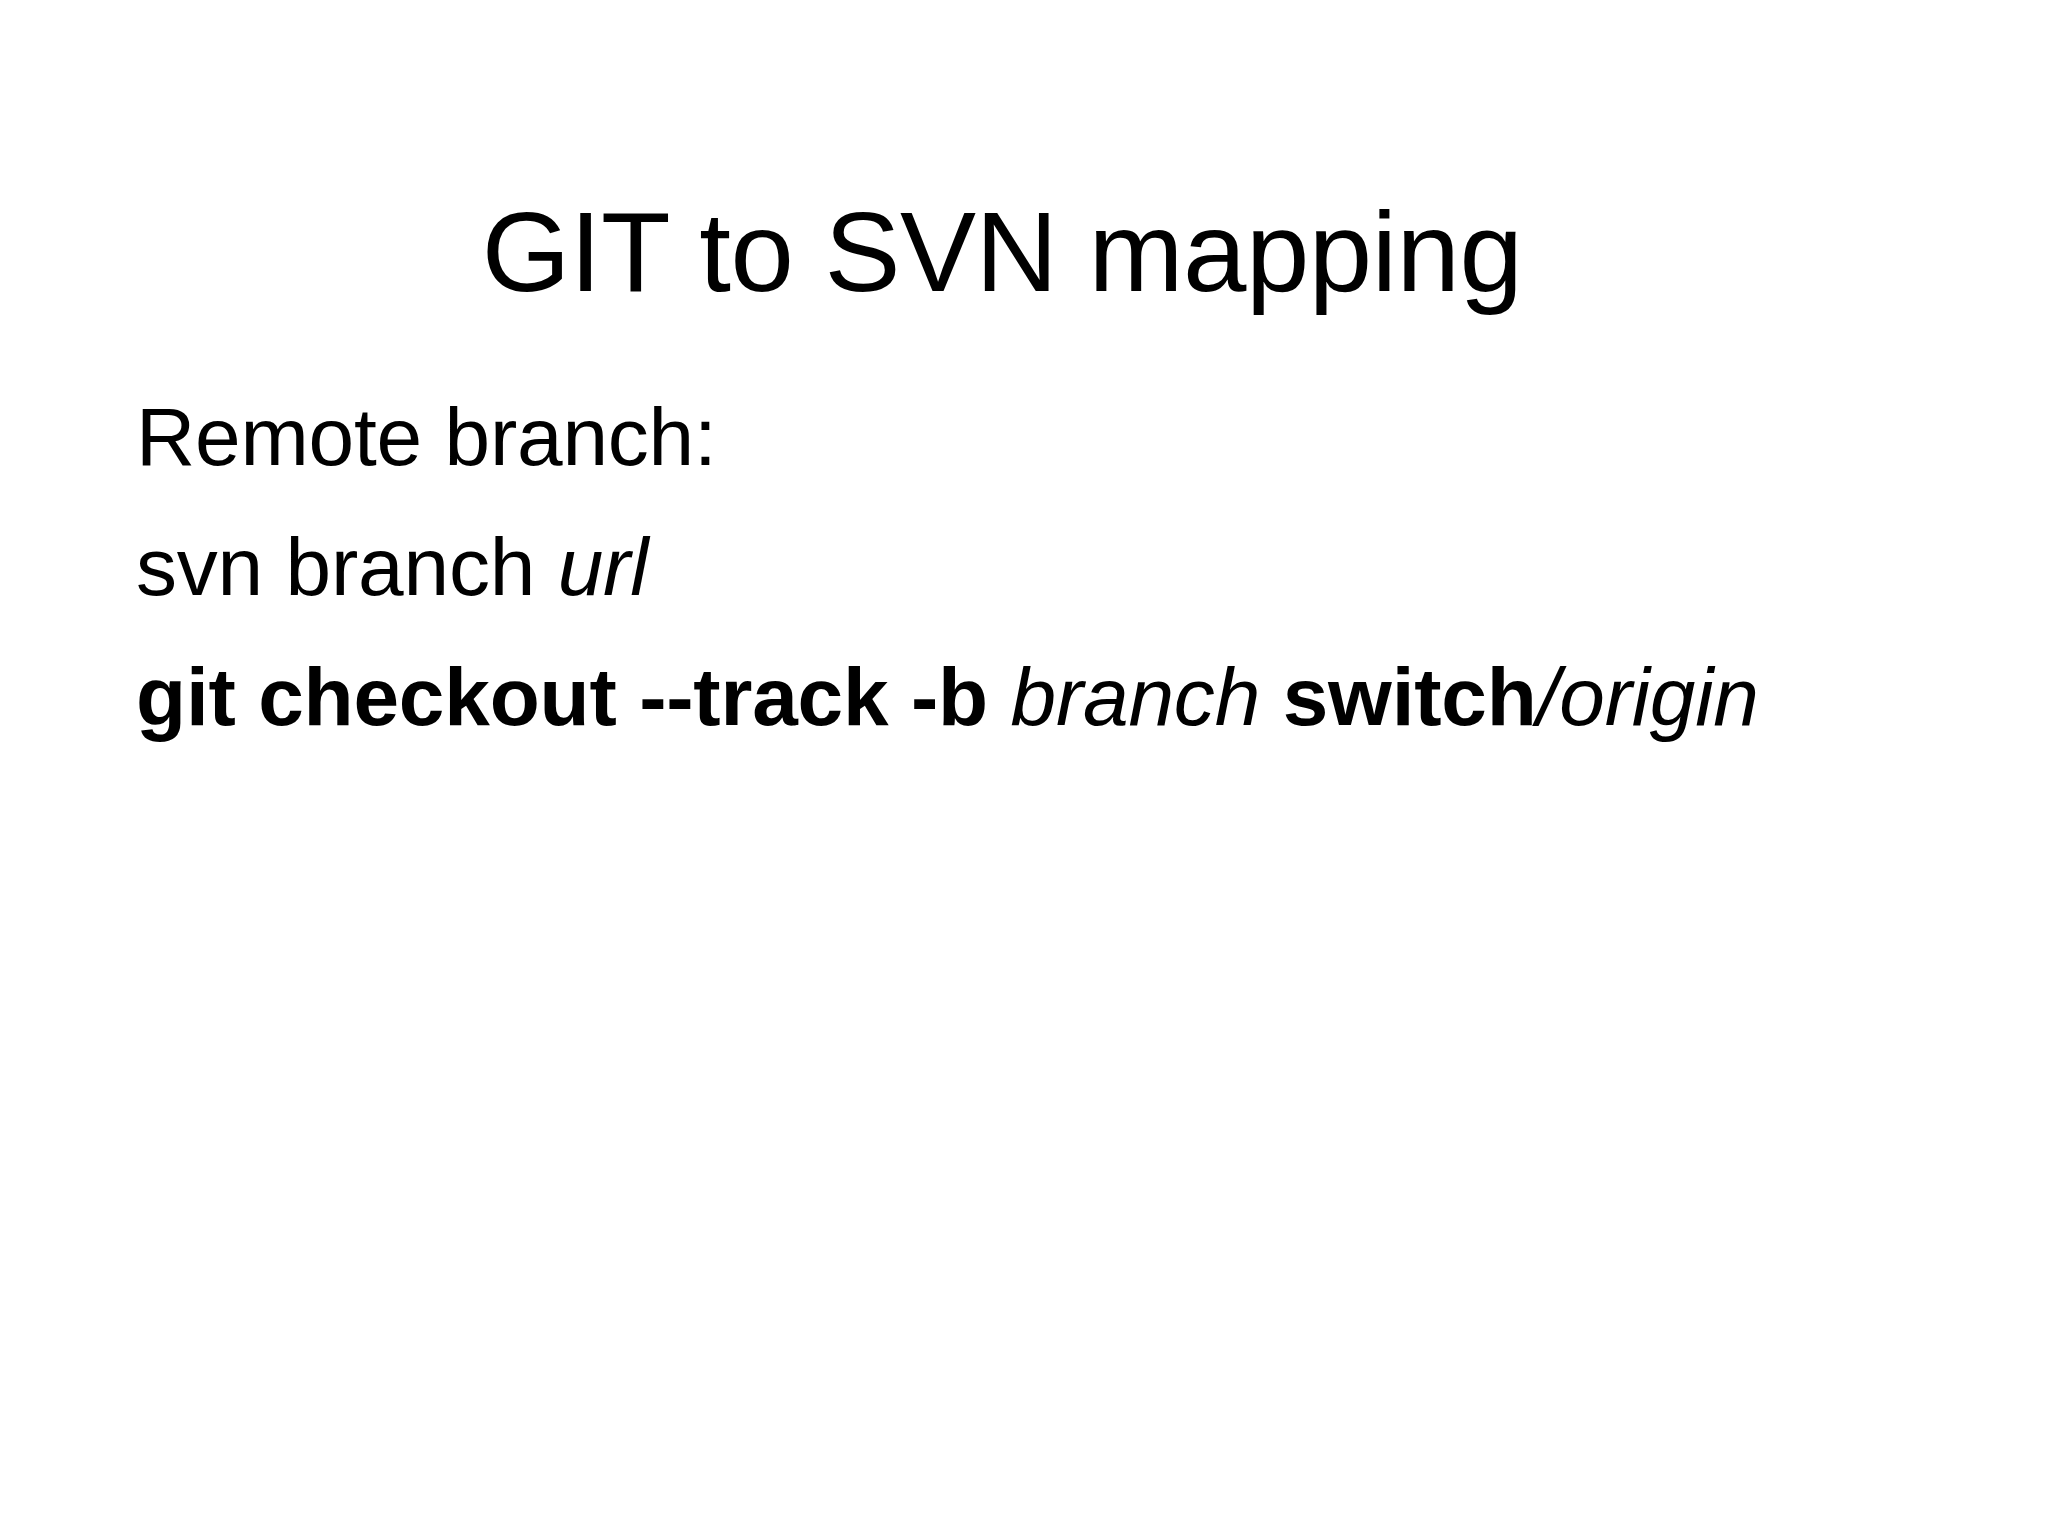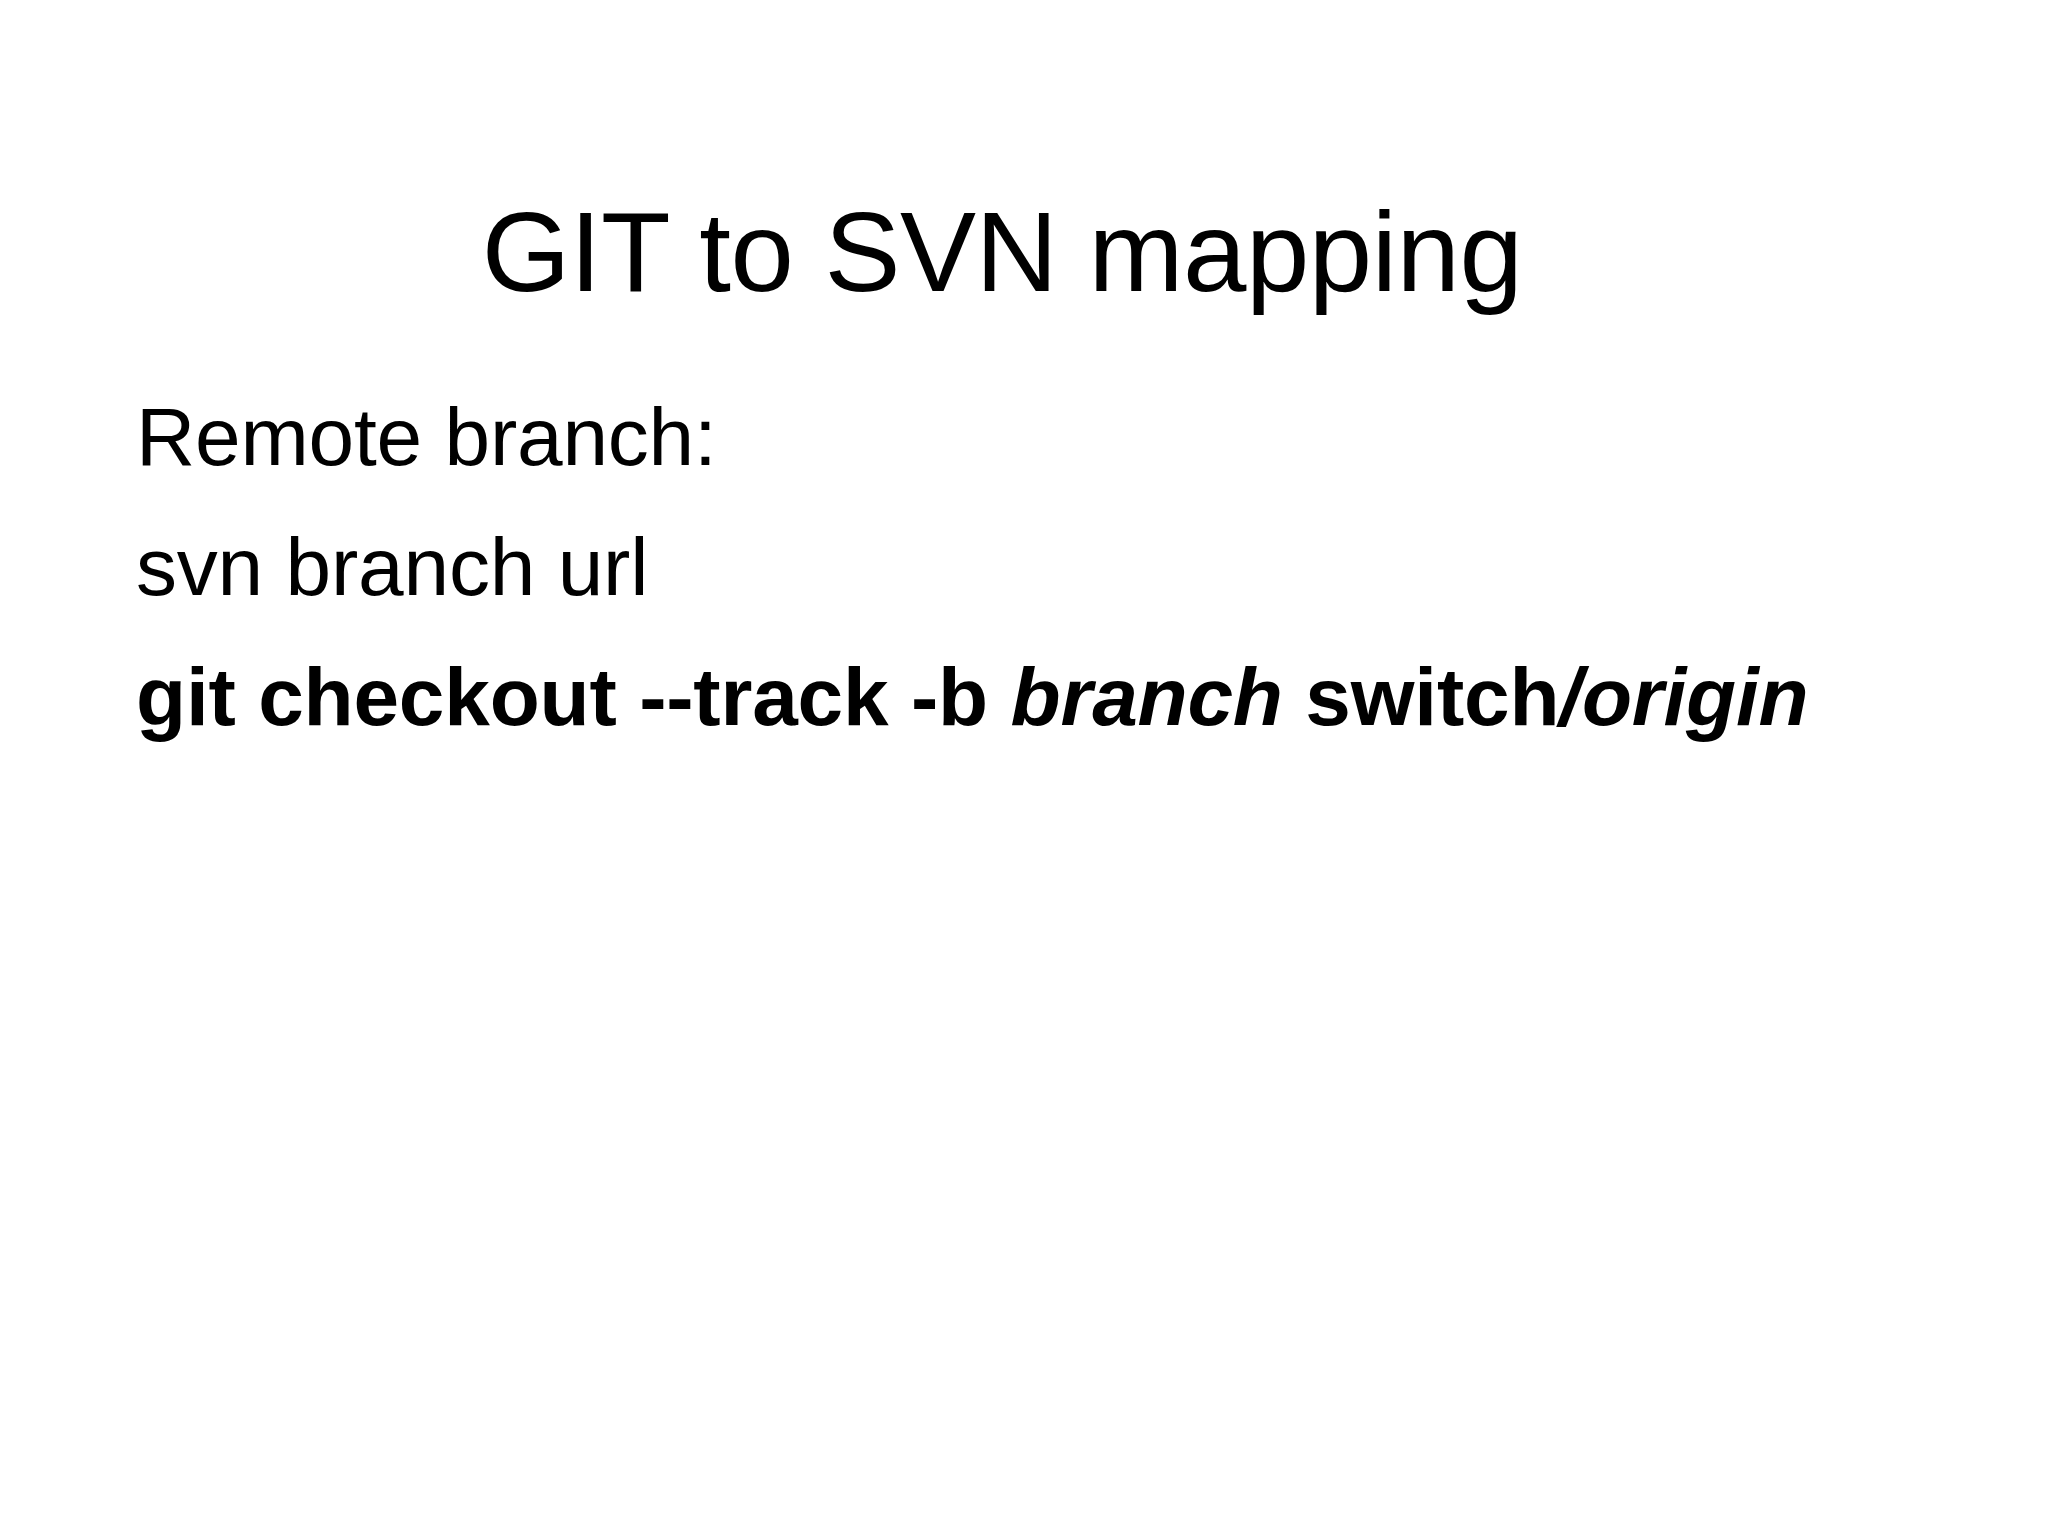--- a/index.html
+++ b/index.html
@@ -43,24 +43,25 @@
     font-weight: 400;
     line-height: 130px;
     color: #000000;
     white-space: nowrap;
     letter-spacing: -0.2px;
   }
   .body-line.is-bold {
     font-weight: 700;
   }
   .t-italic {
+    font-style: italic;
   }
   .t-bold-italic {
     font-style: italic;
-    font-weight: 700;
+    font-weight: 400;
   }
 </style>
 </head>
 <body>
 
 <div class="slide">
 
   <h1 class="slide-title">GIT to SVN mapping</h1>
 
   <div class="body-block">

